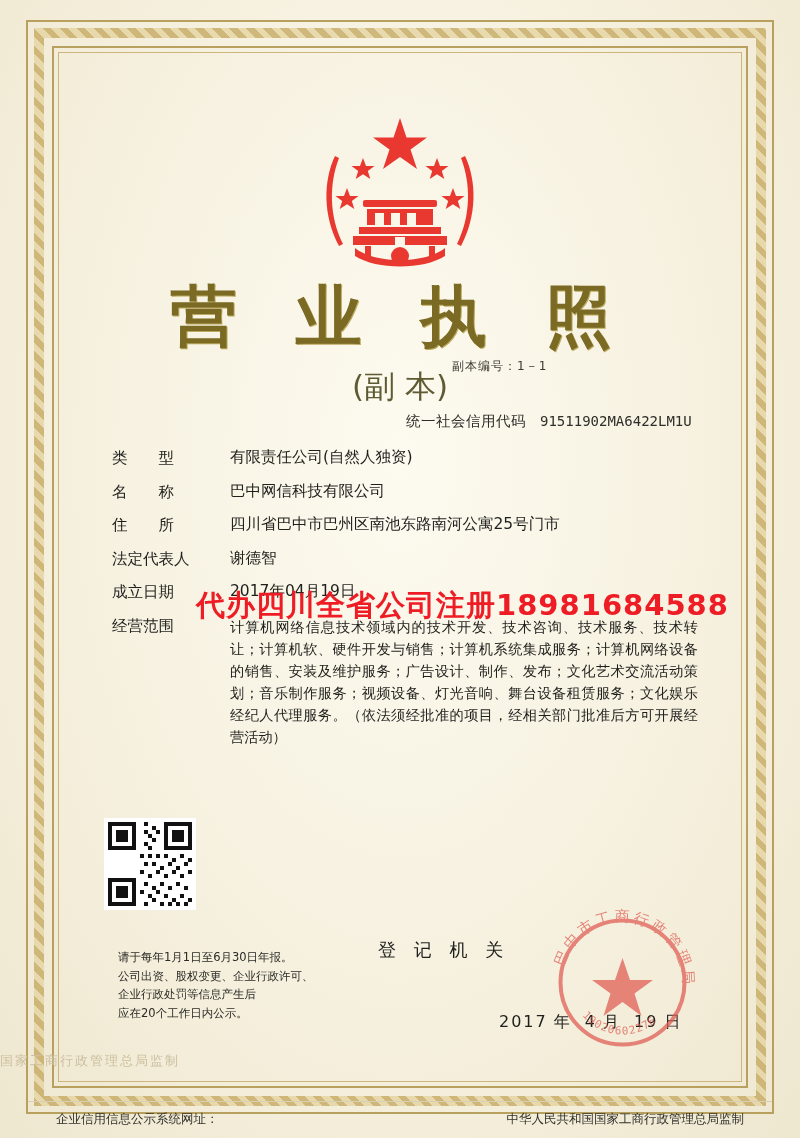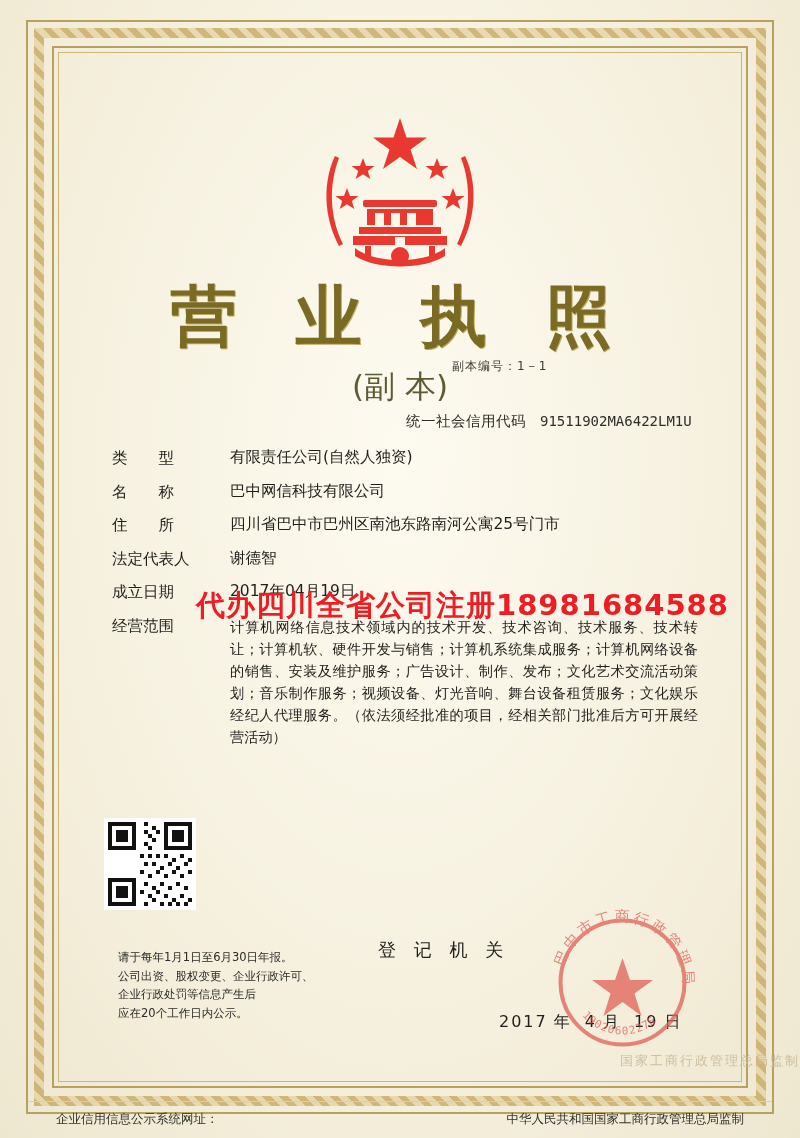--- a/index.html
+++ b/index.html
@@ -157,21 +157,21 @@
   .seal{
     position:absolute;left:540px;top:900px;
     width:165px;height:165px;
     opacity:.72;
   }
   .seal svg{display:block;}
 
   
   .faint{
     position:absolute;left:0;right:0;top:1052px;
-    text-align:right;
+    text-align:left;
     font-size:13px;
     color:#cdbfa0;
     font-family:"DejaVu Sans","Liberation Sans",sans-serif;
     letter-spacing:2px;
   }
 
   
   .bottom-bar{
     position:absolute;left:0;right:0;bottom:10px;
     display:flex;justify-content:space-between;

